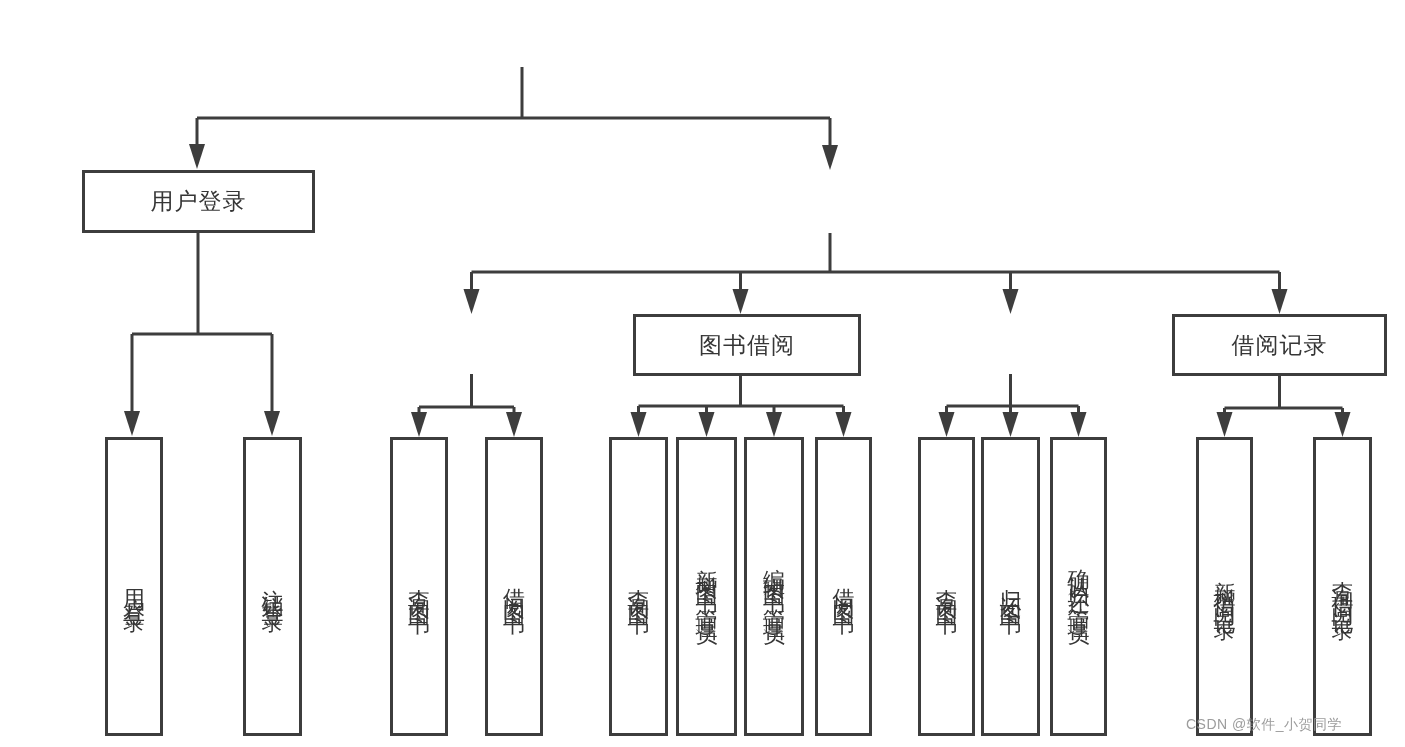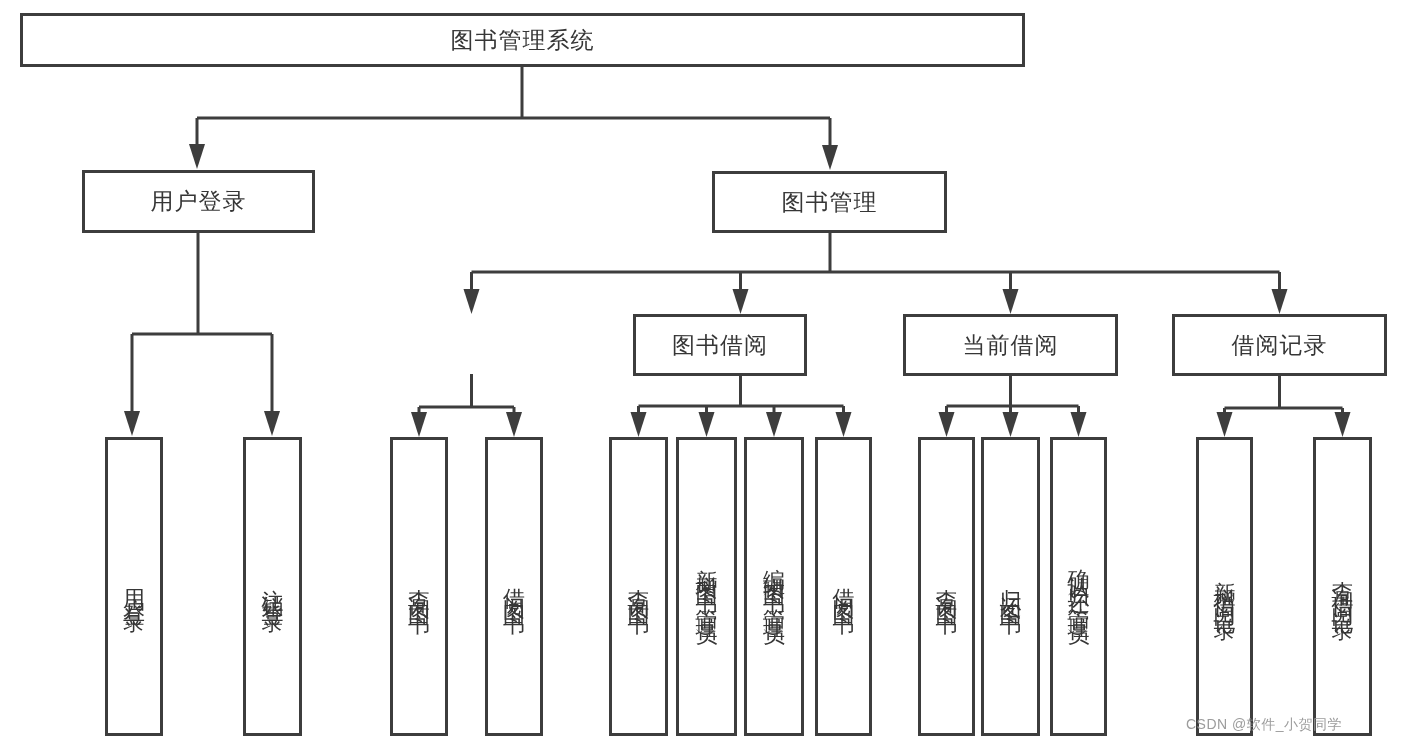--- a/index.html
+++ b/index.html
@@ -100,27 +100,24 @@
     <polygon points="1070.5,412 1086.5,412 1078.5,437"></polygon>
 
     <line x1="1279.5" y1="374" x2="1279.5" y2="408"></line>
     <line x1="1224.5" y1="408" x2="1342.5" y2="408"></line>
     <line x1="1224.5" y1="408" x2="1224.5" y2="418"></line>
     <polygon points="1216.5,412 1232.5,412 1224.5,437"></polygon>
     <line x1="1342.5" y1="408" x2="1342.5" y2="418"></line>
     <polygon points="1334.5,412 1350.5,412 1342.5,437"></polygon>
   </svg>
 
-  <div class="hbox" style="left:20px;top:13px;width:1005px;height:54px;">图书管理系统</div>
 
   <div class="hbox" style="left:82px;top:170px;width:233px;height:63px;">用户登录</div>
-  <div class="hbox" style="left:712px;top:171px;width:235px;height:62px;">图书管理</div>
 
-  <div class="hbox" style="left:633px;top:314px;width:174px;height:62px;">图书借阅</div>
-  <div class="hbox" style="left:903px;top:314px;width:215px;height:62px;">当前借阅</div>
+  <div class="hbox" style="left:633px;top:314px;width:228px;height:62px;">图书借阅</div>
   <div class="hbox" style="left:1172px;top:314px;width:215px;height:62px;">借阅记录</div>
 
   <div class="vbox" style="left:105px;top:437px;width:58px;height:299px;">
     <span class="vtext">用户登录</span>
   </div>
   <div class="vbox" style="left:243px;top:437px;width:59px;height:299px;">
     <span class="vtext">注销登录</span>
   </div>
 
   <div class="vbox" style="left:390px;top:437px;width:58px;height:299px;">

